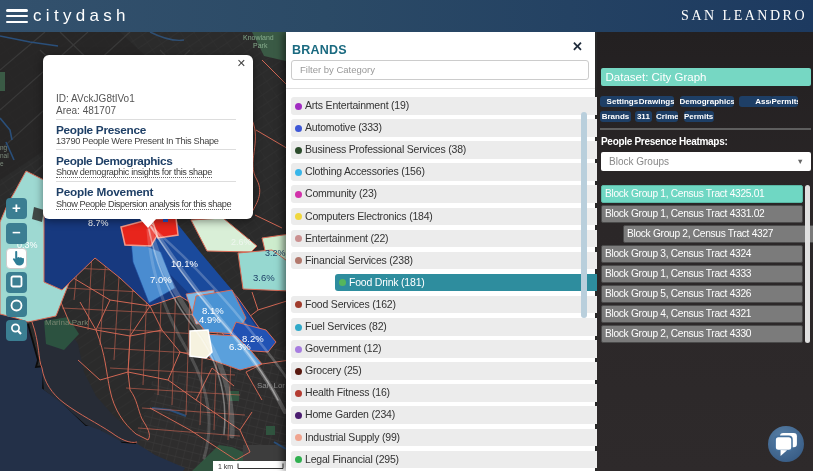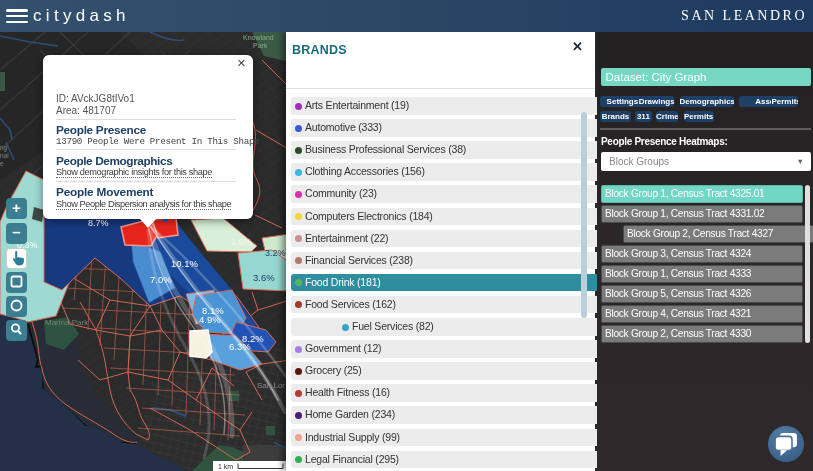--- a/index.html
+++ b/index.html
@@ -38,21 +38,21 @@
 
 #brands { position:absolute; left:286px; top:32px; width:309px; height:439px; background:#fff; z-index:30;
   box-shadow:-3px 0 7px rgba(0,0,0,0.5); }
 #brands h1 { position:absolute; left:6px; top:10.5px; font-size:12.5px; letter-spacing:0.2px; color:#1a6a80; }
 #brands .x { position:absolute; right:12px; top:7px; font-size:13px; font-weight:bold; color:#1e2a3a; }
 #bfilter { position:absolute; left:5px; top:28px; width:298px; height:20px; border:1px solid #ccc; border-radius:3px;
   font-size:9.5px; color:#999; line-height:18px; padding-left:8px; background:#fff; }
 .brow { position:absolute; left:5px; width:342px; height:17.5px; background:#ececec; border-radius:3px;
   font-size:10.5px; color:#333; line-height:17.5px; white-space:nowrap; letter-spacing:-0.2px; }
 .brow .dot { display:inline-block; width:7px; height:7px; border-radius:50%; margin:0 3.5px 0 3.5px; vertical-align:-0.5px; }
-.brow.sel { background:#2e8d9e; color:#fff; }
+.brow.sel { background:#2e8d9e; color:#fff;margin-left:44px; }
 #bscroll { position:absolute; left:295px; top:80px; width:6px; height:206px; background:#b9cfdc; border-radius:3px; }
 
 
 #side { position:absolute; left:597px; top:32px; width:216px; height:439px; background:linear-gradient(#232021, #2b2728 45%, #2e2a2b); z-index:30; }
 .mint { position:absolute; left:4px; width:210px; background:#76d7c3; border-radius:2px; color:#fff;
   font-size:11.5px; padding-left:4.5px; }
 .nbtn { position:absolute; background:#1e3f66; border-radius:3px; color:#fff; font-size:8px; font-weight:bold;
   height:11px; line-height:11px; text-align:center; white-space:nowrap; overflow:hidden; }
 #shr { position:absolute; left:3px; top:96px; width:211px; border-top:2px solid #5e5e5e; }
 #slabel { position:absolute; left:4px; top:104px; color:#fff; font-size:10px; font-weight:bold; letter-spacing:-0.3px; }
@@ -269,45 +269,46 @@
       </svg>
   </div>
 
   <div id="popup">
     <div class="tip"></div>
     <div class="x">✕</div>
     <div class="pg" style="top:38px; font-size:10px;">ID: AVckJG8tIVo1</div>
     <div class="pg" style="top:50px; font-size:10px;">Area: 481707</div>
     <div class="phr" style="top:64px;"></div>
     <div class="pt" style="top:67.5px; font-size:11.8px; letter-spacing:-0.3px;">People Presence</div>
-    <div class="pg" style="top:81px; font-size:9.2px; color:#444; letter-spacing:-0.3px;font-family:Liberation Mono, monospace;">13790 People Were Present In This Shape</div>
+    <div class="pg" style="top:81px; font-size:9.2px; color:#444; letter-spacing:-0.3px;">13790 People Were Present In This Shape</div>
     <div class="phr" style="top:94px;"></div>
     <div class="pt" style="top:99px; font-size:11.8px; letter-spacing:-0.4px;">People Demographics</div>
     <div class="plink" style="top:112px; font-size:9.2px; letter-spacing:-0.35px;">Show demographic insights for this shape</div>
     <div class="phr" style="top:126px;"></div>
     <div class="pt" style="top:130px; font-size:11.8px; letter-spacing:-0.2px;">People Movement</div>
     <div class="plink" style="top:143.5px; font-size:9.2px; letter-spacing:-0.4px;">Show People Dispersion analysis for this shape</div>
   </div>
 
   <div id="brands">
     <h1>BRANDS</h1>
     <div class="x">✕</div>
+    <div id="bfilter">Filter by Category</div>
     <div style="position:absolute;left:0;top:56px;width:309px;border-top:1px solid #e0e0e0;"></div>
     <div id="blist">
     <div class="brow" style="top:65.0px;"><span class="dot" style="background:#a12cc2;"></span>Arts Entertainment (19)</div>
     <div class="brow" style="top:87.1px;"><span class="dot" style="background:#3e57d6;"></span>Automotive (333)</div>
     <div class="brow" style="top:109.2px;"><span class="dot" style="background:#2c4c2c;"></span>Business Professional Services (38)</div>
     <div class="brow" style="top:131.3px;"><span class="dot" style="background:#38b6ea;"></span>Clothing Accessories (156)</div>
     <div class="brow" style="top:153.4px;"><span class="dot" style="background:#d232aa;"></span>Community (23)</div>
     <div class="brow" style="top:175.5px;"><span class="dot" style="background:#f0d73e;"></span>Computers Electronics (184)</div>
     <div class="brow" style="top:197.6px;"><span class="dot" style="background:#cb9090;"></span>Entertainment (22)</div>
     <div class="brow" style="top:219.7px;"><span class="dot" style="background:#b2786c;"></span>Financial Services (238)</div>
     <div class="brow sel" style="top:241.8px;"><span class="dot" style="background:#55b65c;"></span>Food Drink (181)</div>
     <div class="brow" style="top:263.9px;"><span class="dot" style="background:#a03c2c;"></span>Food Services (162)</div>
-    <div class="brow" style="top:286.0px;padding-left:47px;"><span class="dot" style="background:#30a9c9;"></span>Fuel Services (82)</div>
+    <div class="brow" style="top:286.0px;"><span class="dot" style="background:#30a9c9;"></span>Fuel Services (82)</div>
     <div class="brow" style="top:308.1px;"><span class="dot" style="background:#a77de0;"></span>Government (12)</div>
     <div class="brow" style="top:330.2px;"><span class="dot" style="background:#58180f;"></span>Grocery (25)</div>
     <div class="brow" style="top:352.3px;"><span class="dot" style="background:#b43c32;"></span>Health Fitness (16)</div>
     <div class="brow" style="top:374.4px;"><span class="dot" style="background:#4b1d70;"></span>Home Garden (234)</div>
     <div class="brow" style="top:396.5px;"><span class="dot" style="background:#f0a48f;"></span>Industrial Supply (99)</div>
     <div class="brow" style="top:418.6px;"><span class="dot" style="background:#30b050;"></span>Legal Financial (295)</div>
     </div>
     <div id="bscroll"></div>
   </div>
 

